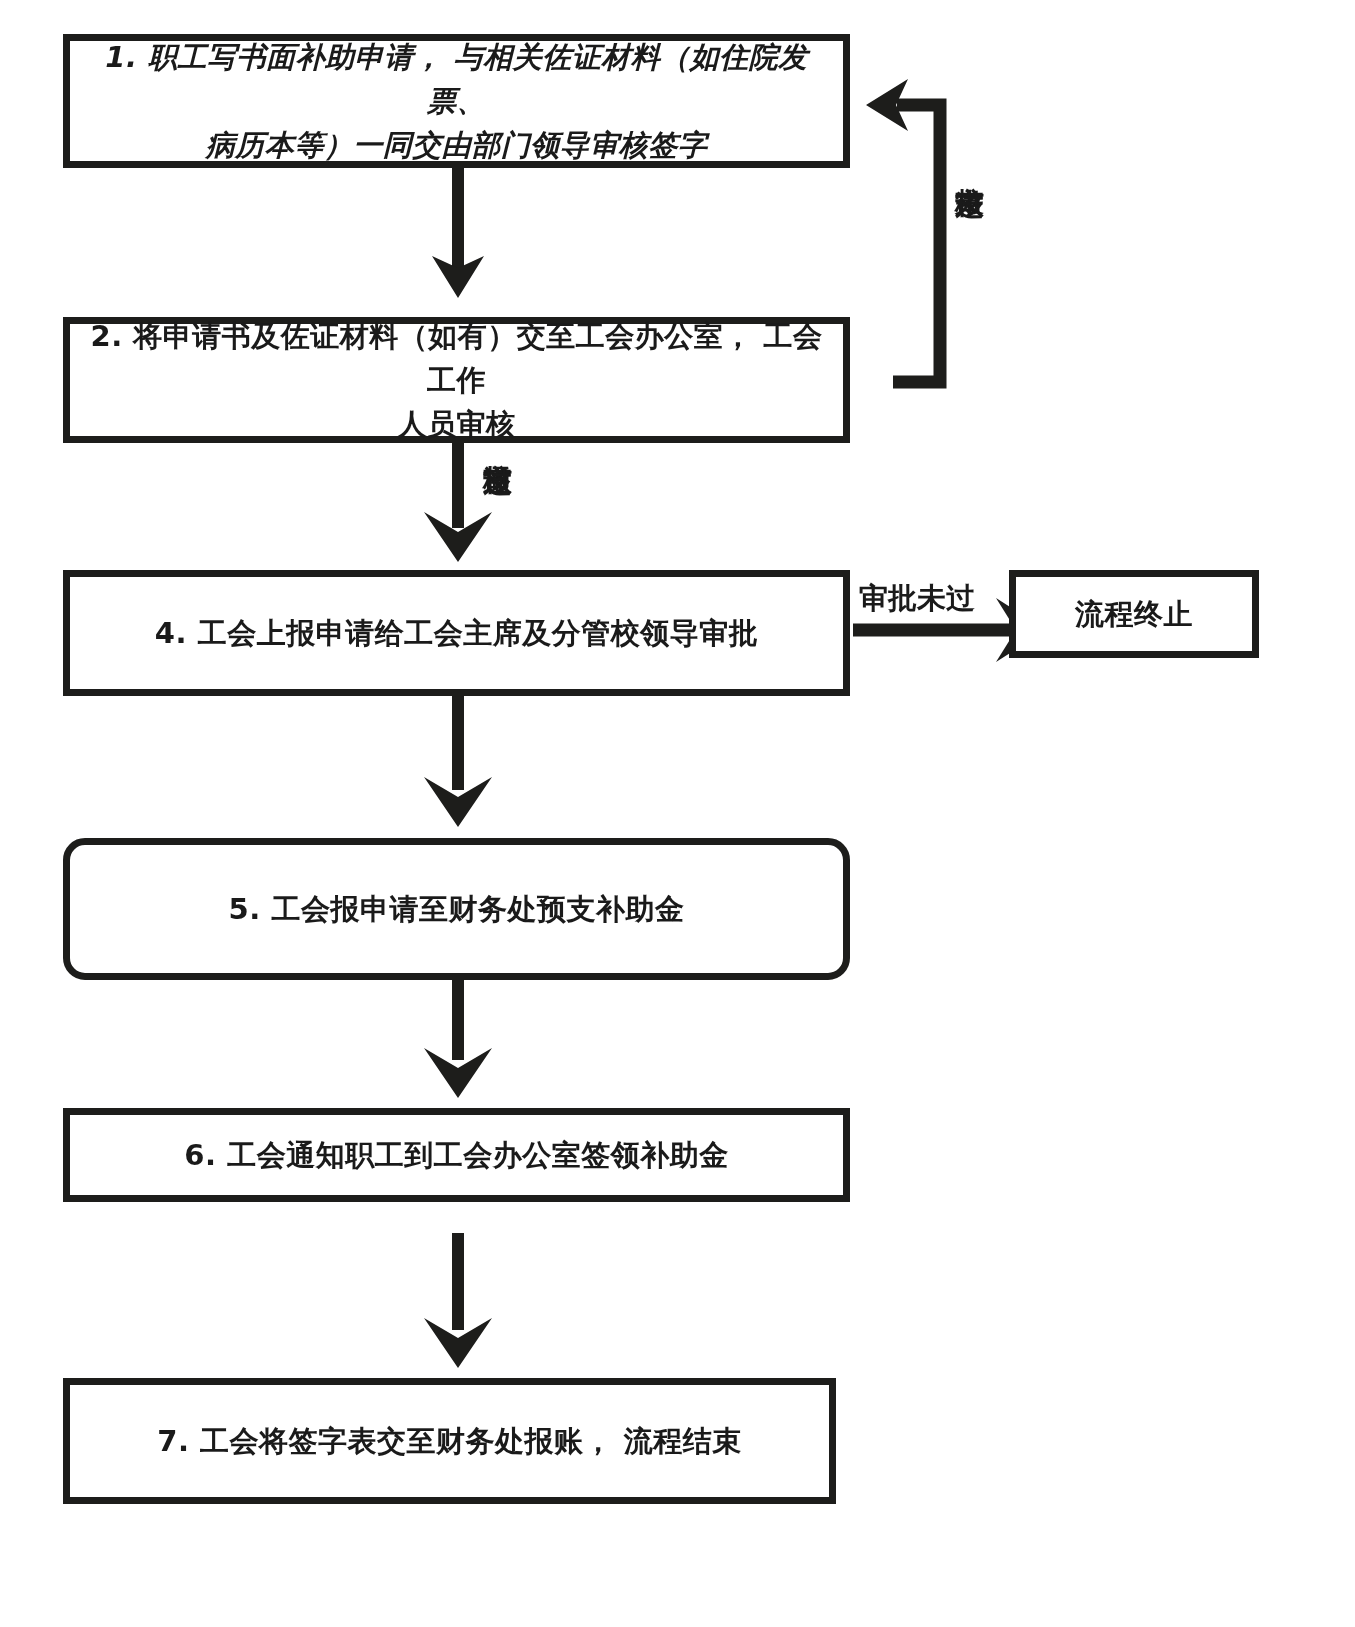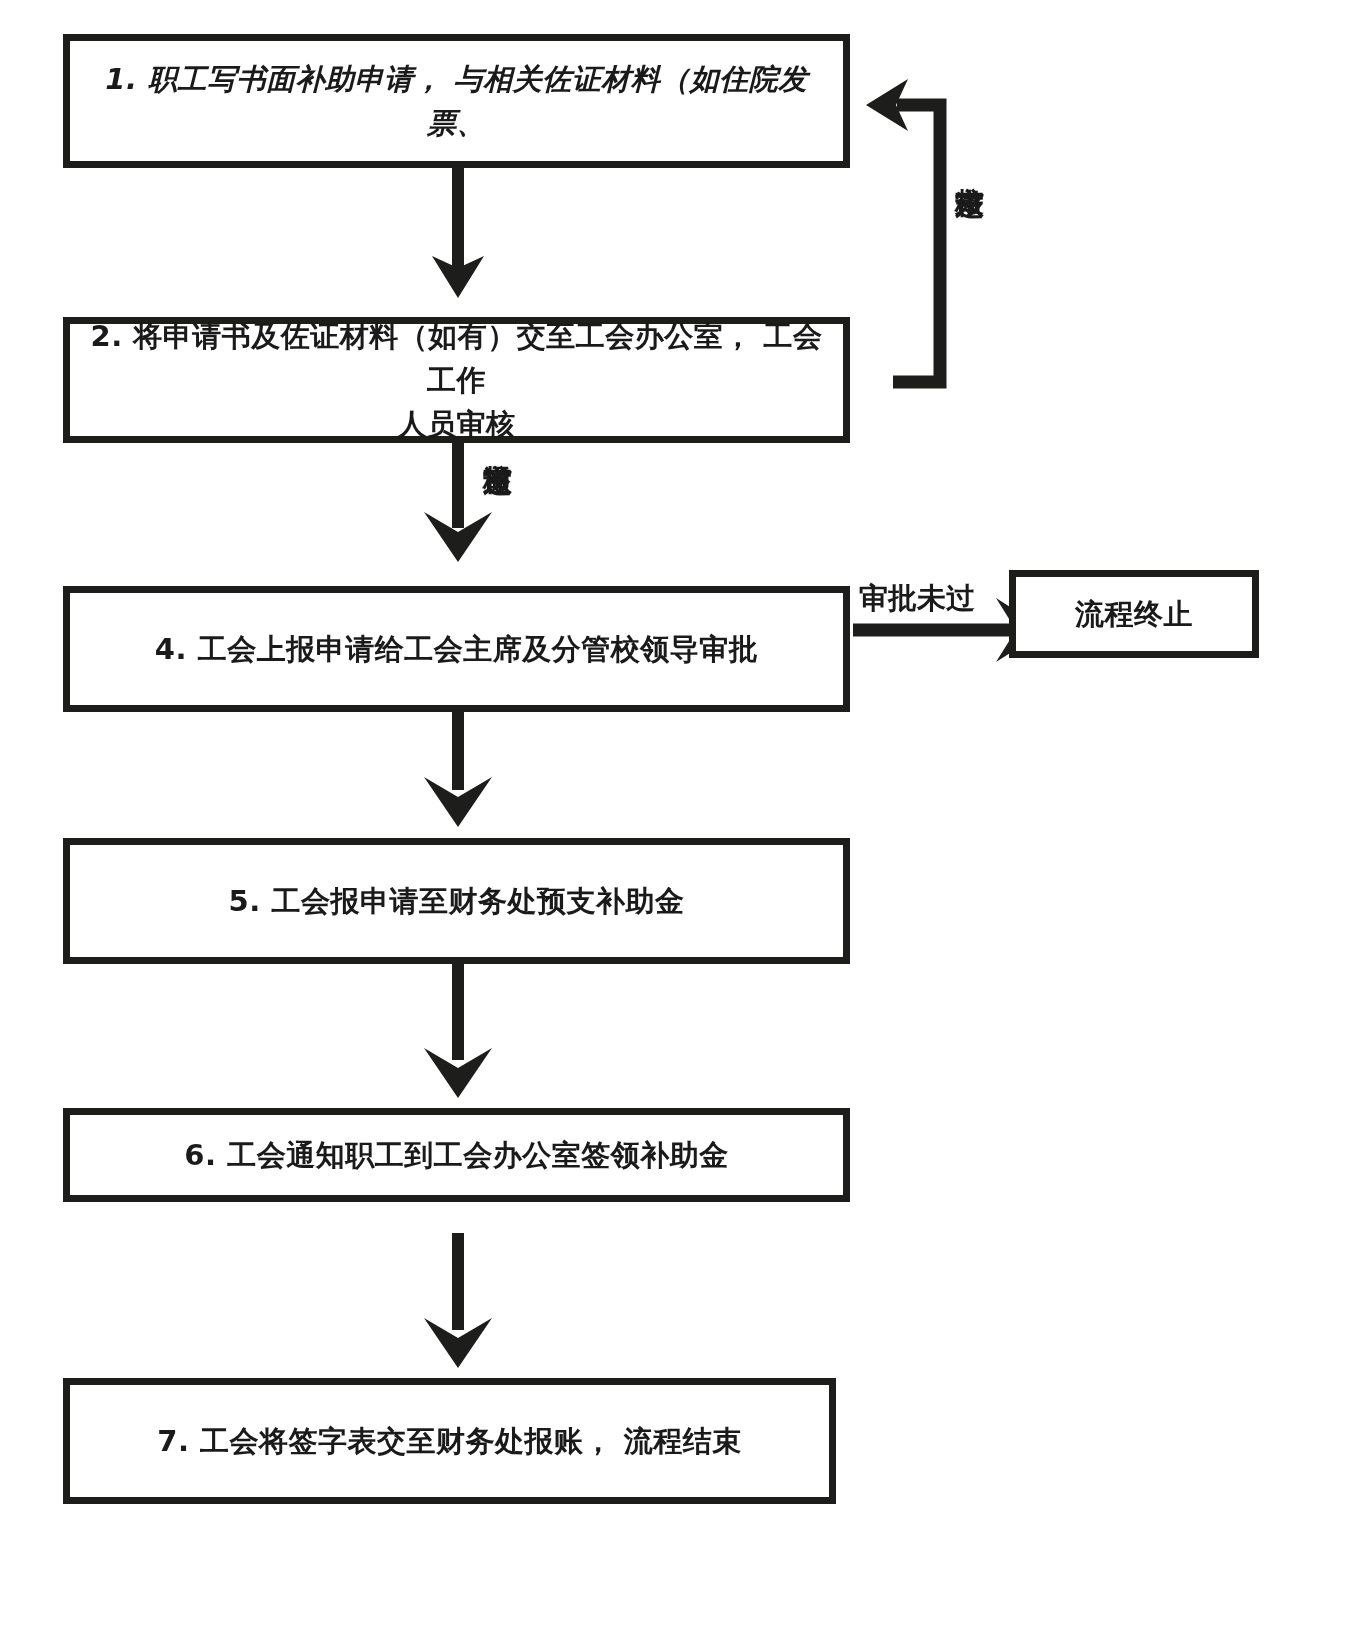--- a/index.html
+++ b/index.html
@@ -112,39 +112,40 @@
 
     <g>
       <line class="wire" x1="458" y1="1233" x2="458" y2="1330" stroke-width="12"></line>
       <polygon class="arrowhead" points="458,1368 424,1318 458,1338 492,1318"></polygon>
     </g>
   </svg>
 
   <div class="node two-line" style="left:63px; top:34px; width:787px; height:134px;font-style:italic;">
     <span class="node-text">
       <span>1. 职工写书面补助申请，  与相关佐证材料（如住院发票、</span><br>
+      <span>病历本等）一同交由部门领导审核签字</span>
     </span>
   </div>
 
   <div class="node two-line" style="left:63px; top:300px; width:787px; height:126px;margin-top:17px;">
     <span class="node-text">
       <span>2. 将申请书及佐证材料（如有）交至工会办公室，  工会工作</span><br>
       <span>人员审核</span>
     </span>
   </div>
 
-  <div class="node" style="left:63px; top:570px; width:787px; height:126px;margin-top:16px;">
+  <div class="node" style="left:63px; top:570px; width:787px; height:126px;">
     <span class="node-text">4. 工会上报申请给工会主席及分管校领导审批</span>
   </div>
 
   <div class="node" style="left:1009px; top:570px; width:250px; height:88px;">
     <span class="node-text">流程终止</span>
   </div>
 
-  <div class="node" style="left:63px; top:838px; width:787px; height:126px;">
+  <div class="node" style="left:63px; top:838px; width:787px; height:142px;border-radius:22px;">
     <span class="node-text">5. 工会报申请至财务处预支补助金</span>
   </div>
 
   <div class="node" style="left:63px; top:1108px; width:787px; height:94px;">
     <span class="node-text">6. 工会通知职工到工会办公室签领补助金</span>
   </div>
 
   <div class="node" style="left:63px; top:1378px; width:773px; height:126px;">
     <span class="node-text">7. 工会将签字表交至财务处报账，  流程结束</span>
   </div>

